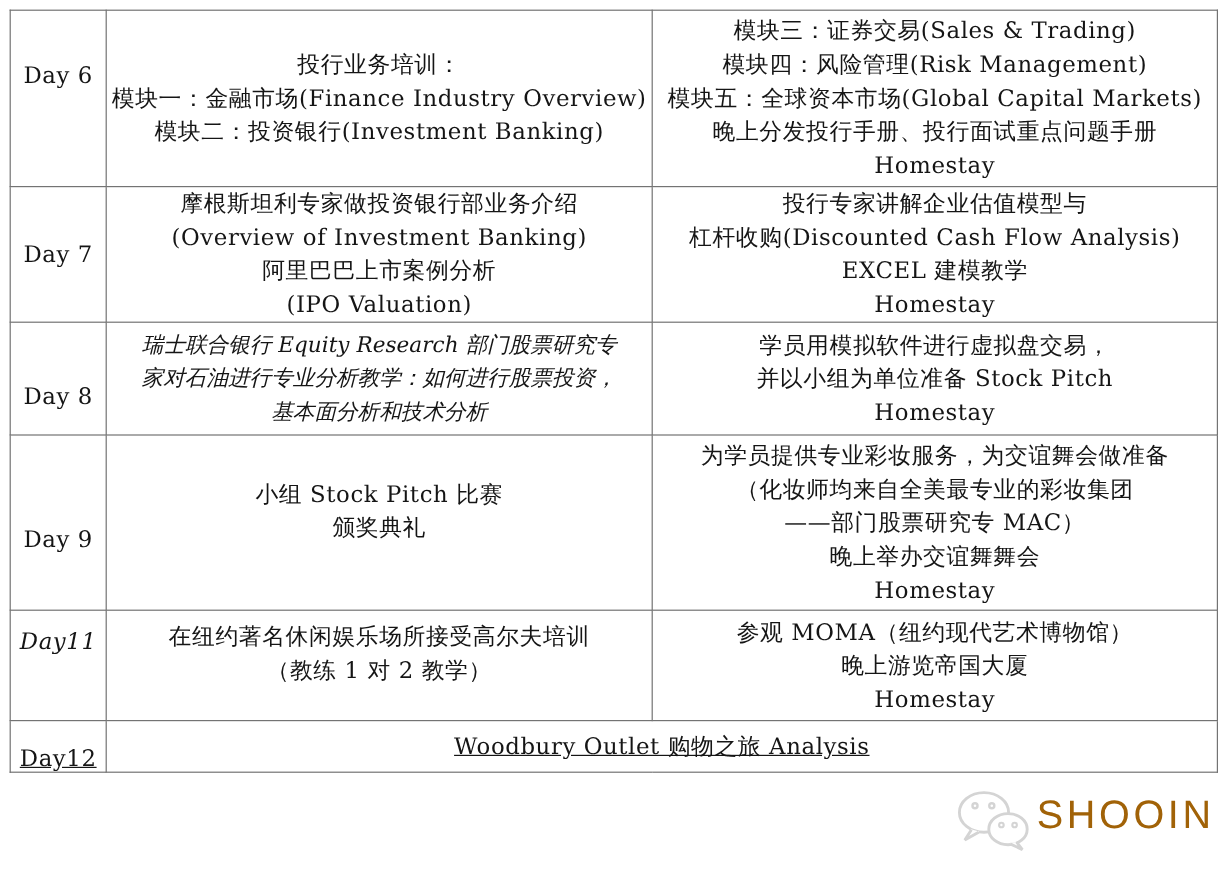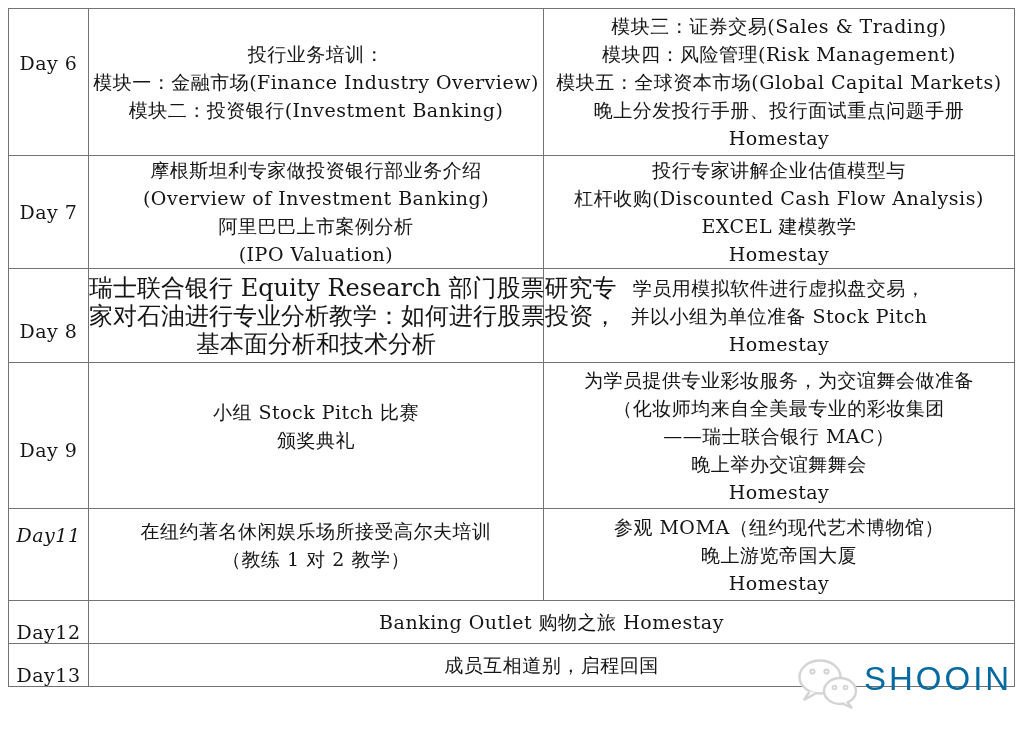--- a/index.html
+++ b/index.html
@@ -29,31 +29,31 @@
     padding: 0;
     vertical-align: middle;
     background: transparent;
   }
   tr.r0 { height: 147px; }
   tr.r1 { height: 112px; }
   tr.r2 { height: 94px; }
   tr.r3 { height: 146px; }
   tr.r4 { height: 58px; }
   tr.r5 { height: 92px; }
-  tr.r6 { height: 30px; }
+  tr.r6 { height: 30px; text-decoration: underline; }
   tr.r7 { height: 33px; }
   .line {
     text-align: center;
     font-size: 19px;
     line-height: 28px;
     letter-spacing: 0.5px;
     white-space: nowrap;
     overflow: visible;
   }
-  .line.tight { font-size: 24px; letter-spacing: 0; }
+  .line.tight { font-size: 18px; letter-spacing: 0; font-style: italic; }
   tr.r6 .line, tr.r7 .line { line-height: 26px; }
   .day-label {
     text-align: center;
     font-size: 19px;
     letter-spacing: 0.5px;
     margin-top: 20px;
   }
   .lbl0 { transform: translateY(-29px); }
   .lbl1 { transform: translateY(-10px); text-align: center; }
   .lbl2 { transform: translateY(5px); }
@@ -67,21 +67,21 @@
     top: 656px;
     display: flex;
     align-items: flex-start;
     z-index: 5;
     pointer-events: none;
   }
   .watermark .wm-text {
     font-family: "Liberation Sans", sans-serif;
     font-size: 33px;
     line-height: 33px;
-    color: #0369a1;
+    color: #a16207;
     letter-spacing: 3px;
     margin-left: 4px;
     margin-top: 6px;
   }
   .wm-icon { margin-top: 2px; }
 </style>
 </head>
 <body>
 
 <table class="itinerary">
@@ -150,21 +150,21 @@
       </td>
       <td>
         <div class="up10">
           <div class="line">小组 Stock Pitch 比赛</div>
           <div class="line">颁奖典礼</div>
         </div>
       </td>
       <td>
         <div class="line">为学员提供专业彩妆服务，为交谊舞会做准备</div>
         <div class="line">（化妆师均来自全美最专业的彩妆集团</div>
-        <div class="line">——瑞士联合银行 MAC）</div>
+        <div class="line">——部门股票研究专 MAC）</div>
         <div class="line">晚上举办交谊舞舞会</div>
         <div class="line">Homestay</div>
       </td>
     </tr>
 
 
     <tr class="r5">
       <td>
         <div class="day-label lbl5">Day11</div>
       </td>
@@ -179,32 +179,24 @@
         <div class="line">晚上游览帝国大厦</div>
         <div class="line">Homestay</div>
       </td>
     </tr>
 
     <tr class="r6">
       <td>
         <div class="day-label">Day12</div>
       </td>
       <td colspan="2">
-        <div class="line">Banking Outlet 购物之旅  Homestay</div>
-      </td>
-    </tr>
-
-    <tr class="r7">
-      <td>
-        <div class="day-label">Day13</div>
-      </td>
-      <td colspan="2">
-        <div class="line">成员互相道别，启程回国</div>
-      </td>
-    </tr>
+        <div class="line">Woodbury Outlet 购物之旅  Analysis</div>
+      </td>
+    </tr>
+
 
   </tbody>
 </table>
 
 <div class="watermark">
   <svg class="wm-icon" width="64" height="52" viewBox="0 0 64 52">
     <g fill="#ffffff" stroke="#d4d4d4" stroke-width="2.4">
       <ellipse cx="24" cy="19" rx="20.5" ry="16.5"></ellipse>
       <path d="M13 33 L8 42 L20 35 Z" stroke="none" fill="#ffffff"></path>
       <path d="M13.5 33.5 L8 42 L19.5 35.5" fill="none"></path>

